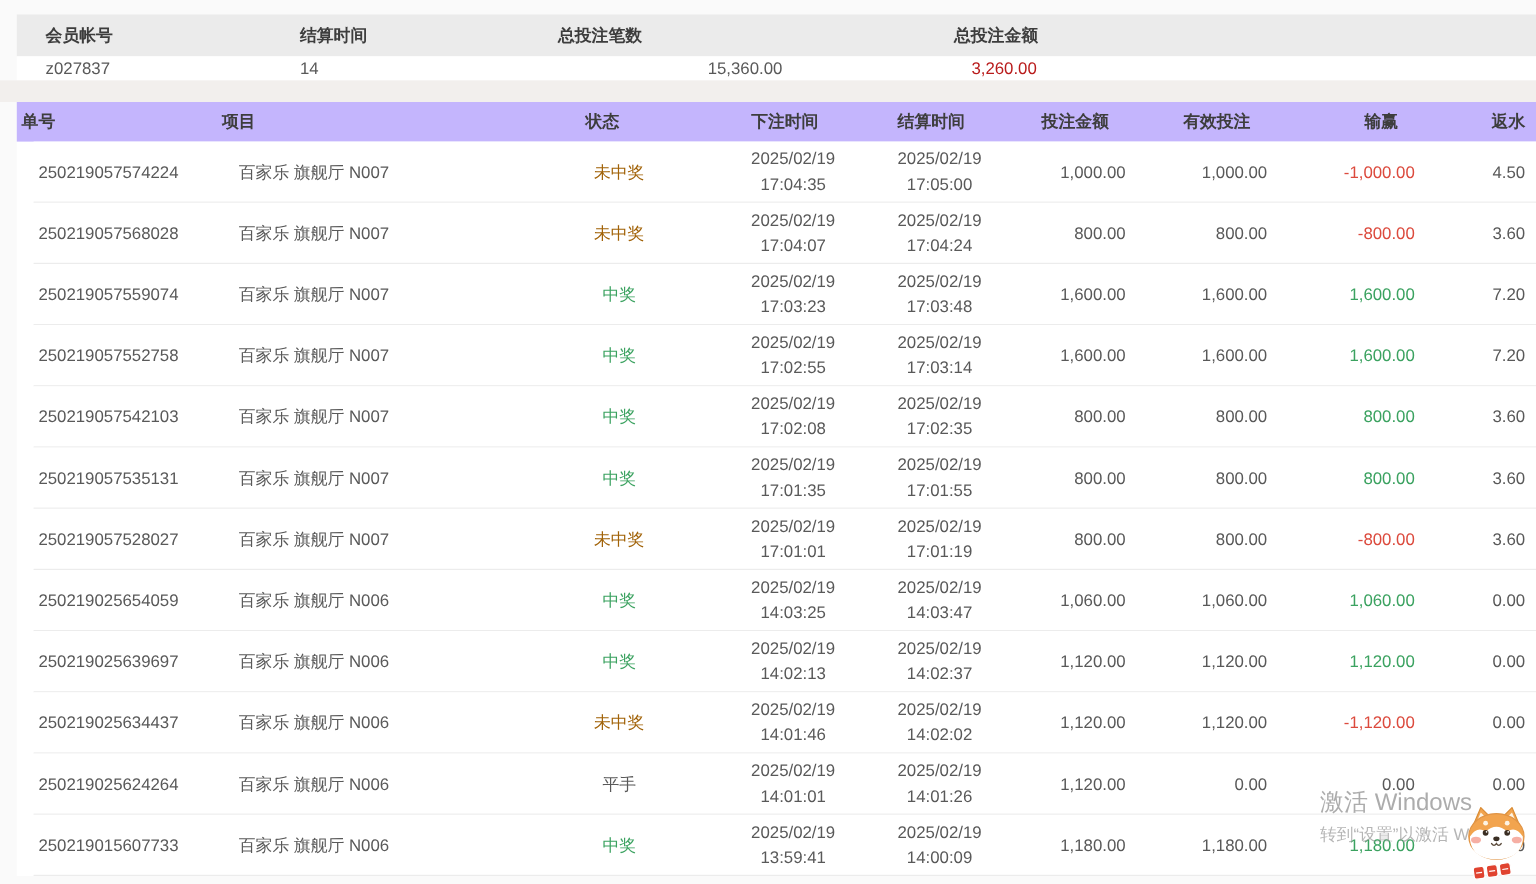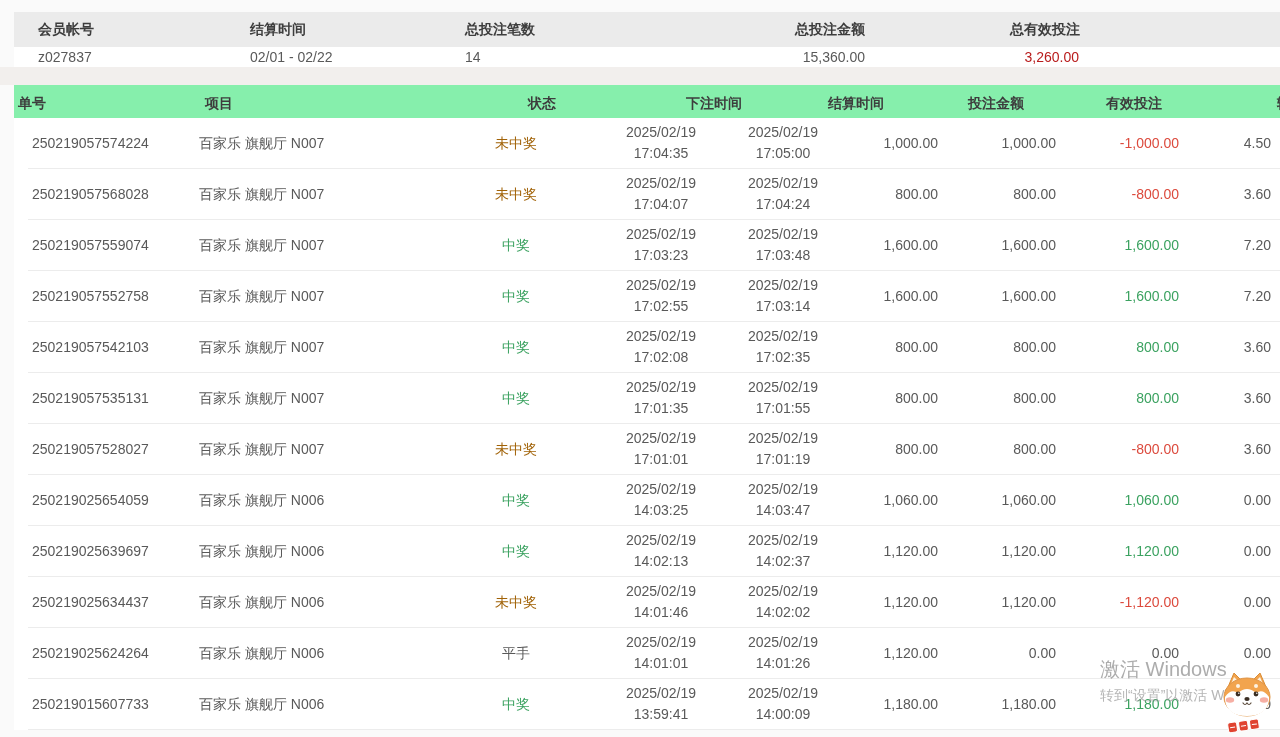--- a/index.html
+++ b/index.html
@@ -24,21 +24,21 @@
   .s-head { background:#ebebeb; height:35px; }
   .s-row  { background:#fff; height:20px; }
   .head-cell { font-weight:bold; color:#3d3d3d; }
 
   
   .m-grid {
     display:grid;
     grid-template-columns:171px 265px 104px 136px 122px 120px 118px 123px auto;
     align-items:center;
   }
-  .m-head { background:#86efac; height:33px;gap:20px; }
+  .m-head { background:#c4b5fd; height:33px; }
   .m-row  { background:#fff; min-height:51px; border-bottom:1px solid #ececec;margin-left:14px; }
 
   .cell { padding:0; line-height:1.3; }
   .pl   { padding-left:4px; text-align:left; }
   .left { text-align:left; }
   .ctr  { text-align:center; }
   .rt   { text-align:right; padding-right:8px; }
   .rt-last { text-align:right; padding-right:9px; }
 
   .dt { display:inline-block; text-align:center; line-height:21px; }
@@ -65,25 +65,23 @@
 <body>
 
 <div class="page">
 
   <section class="card">
     <div class="s-grid s-head">
       <div class="cell head-cell pl">会员帐号</div>
       <div class="cell head-cell left">结算时间</div>
       <div class="cell head-cell left">总投注笔数</div>
       <div class="cell head-cell rt">总投注金额</div>
-      <div class="cell head-cell rt">总有效投注</div>
     </div>
     <div class="s-grid s-row">
       <div class="cell pl">z027837</div>
-      <div class="cell left">02/01 - 02/22</div>
       <div class="cell left">14</div>
       <div class="cell rt">15,360.00</div>
       <div class="cell rt-last green">3,260.00</div>
     </div>
   </section>
 
   <div class="spacer"></div>
 
   <section class="card">
     <div class="m-grid m-head">

